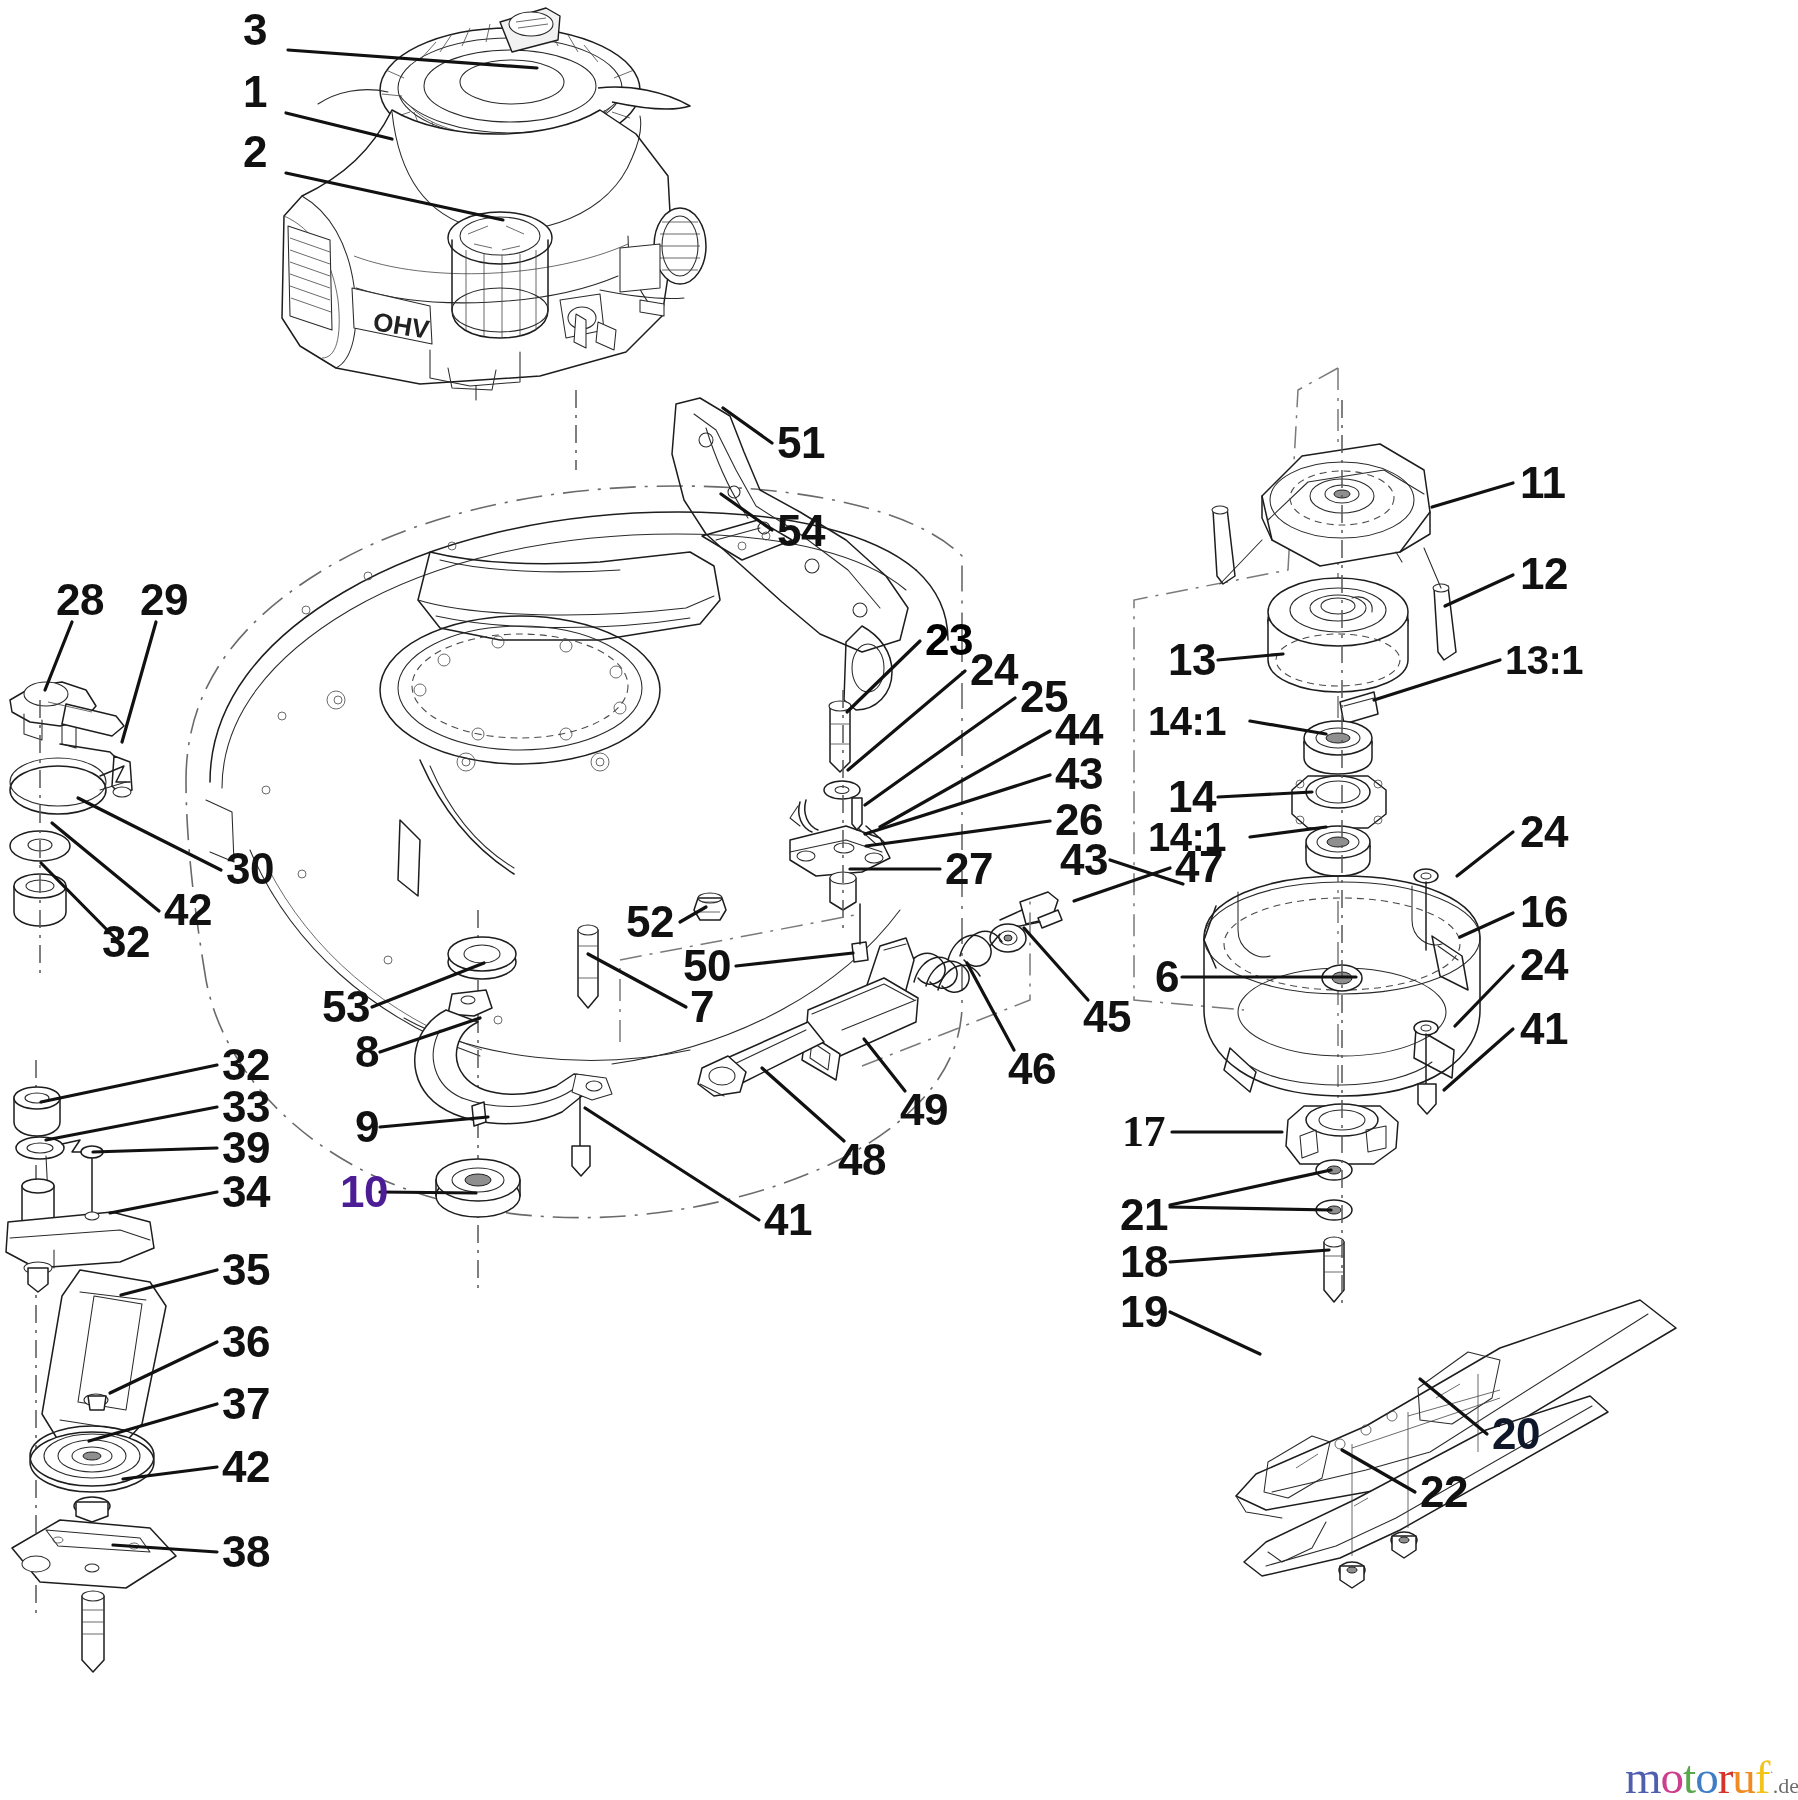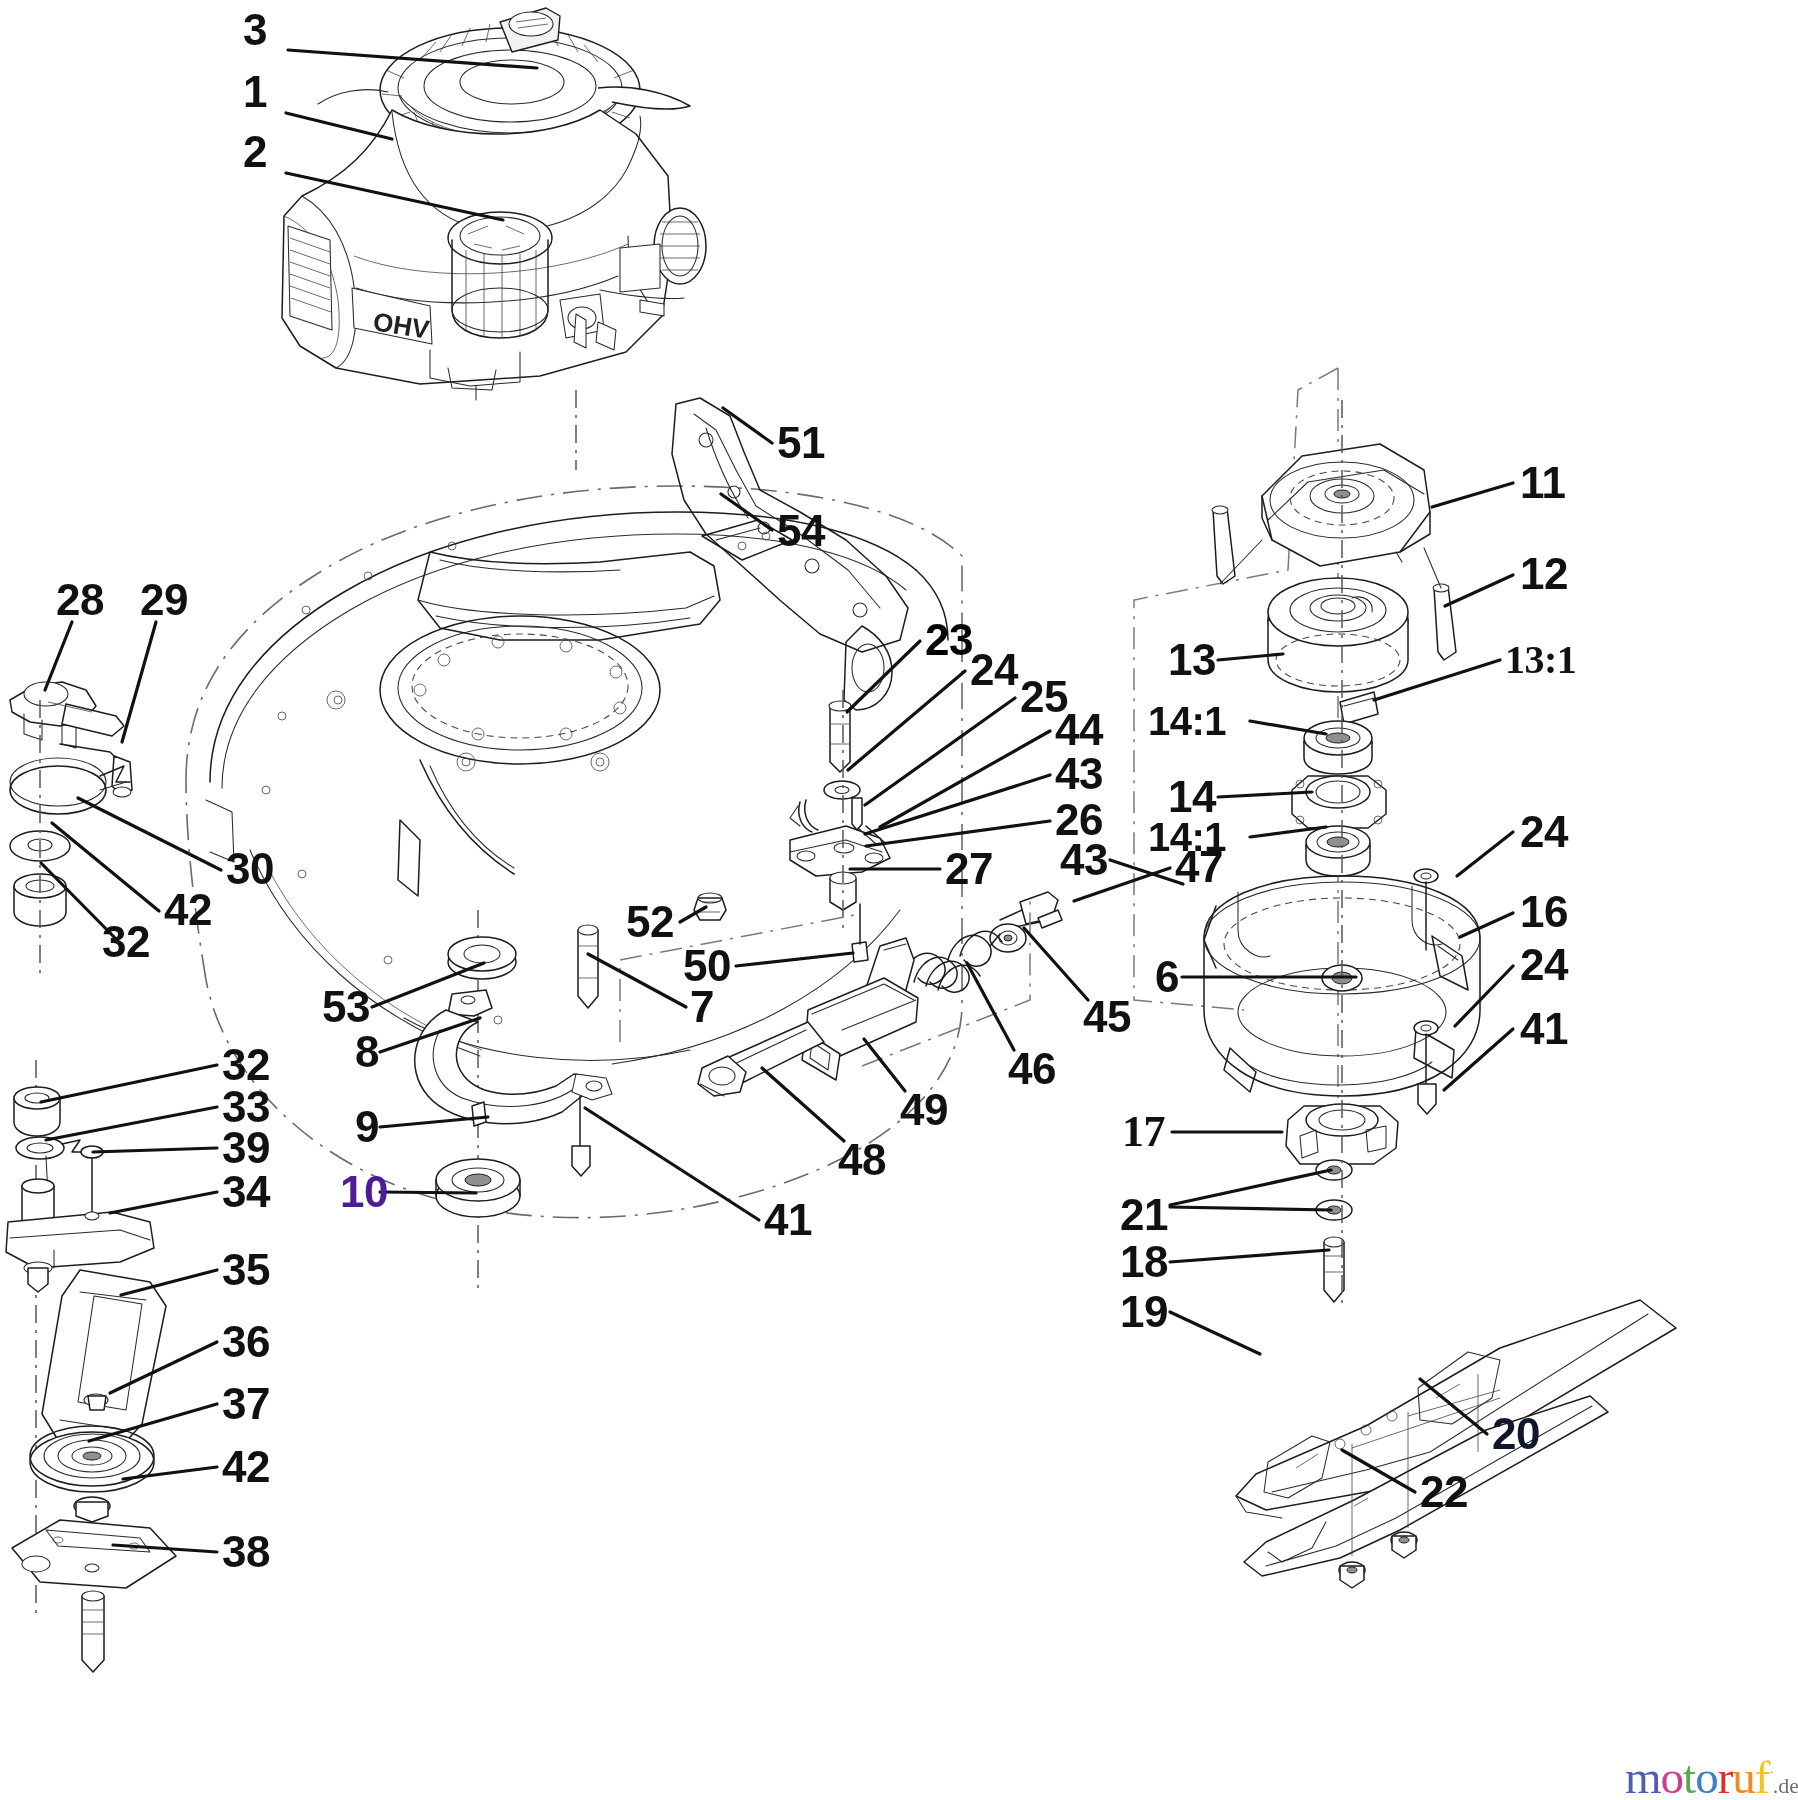--- a/index.html
+++ b/index.html
@@ -671,21 +671,21 @@
       <div class="callout" style="left: 243px; top: 8px; color: rgb(17, 17, 17);">3</div>
       <div class="callout" style="left: 243px; top: 70px; color: rgb(17, 17, 17);">1</div>
       <div class="callout" style="left: 243px; top: 130px; color: rgb(17, 17, 17);">2</div>
       <div class="callout" style="left: 777px; top: 421px; color: rgb(17, 17, 17);">51</div>
       <div class="callout" style="left: 777px; top: 509px; color: rgb(17, 17, 17);">54</div>
       <div class="callout" style="left: 1520px; top: 461px; color: rgb(17, 17, 17);">11</div>
       <div class="callout" style="left: 1520px; top: 552px; color: rgb(17, 17, 17);">12</div>
       <div class="callout" style="left: 56px; top: 578px; color: rgb(17, 17, 17);">28</div>
       <div class="callout" style="left: 140px; top: 578px; color: rgb(17, 17, 17);">29</div>
       <div class="callout" style="left: 1168px; top: 638px; color: rgb(17, 17, 17);">13</div>
-      <div class="callout sub" style="left: 1505px; top: 638px; color: rgb(17, 17, 17); font-family: Liberation Serif, serif;">13:1</div>
+      <div class="callout sub" style="left: 1505px; top: 638px; color: rgb(17, 17, 17);">13:1</div>
       <div class="callout" style="left: 925px; top: 618px; color: #000000;">23</div>
       <div class="callout" style="left: 970px; top: 648px; color: rgb(17, 17, 17);">24</div>
       <div class="callout" style="left: 1020px; top: 675px; color: rgb(17, 17, 17);">25</div>
       <div class="callout" style="left: 1055px; top: 708px; color: rgb(17, 17, 17);">44</div>
       <div class="callout" style="left: 1055px; top: 752px; color: rgb(17, 17, 17);">43</div>
       <div class="callout sub" style="left: 1148px; top: 699px; color: rgb(17, 17, 17);">14:1</div>
       <div class="callout" style="left: 1168px; top: 775px; color: rgb(17, 17, 17);">14</div>
       <div class="callout" style="left: 1055px; top: 798px; color: rgb(17, 17, 17); text-align: right;">26</div>
       <div class="callout" style="left: 945px; top: 847px; color: rgb(17, 17, 17);">27</div>
       <div class="callout sub" style="left: 1148px; top: 815px; color: rgb(17, 17, 17);">14:1</div>

